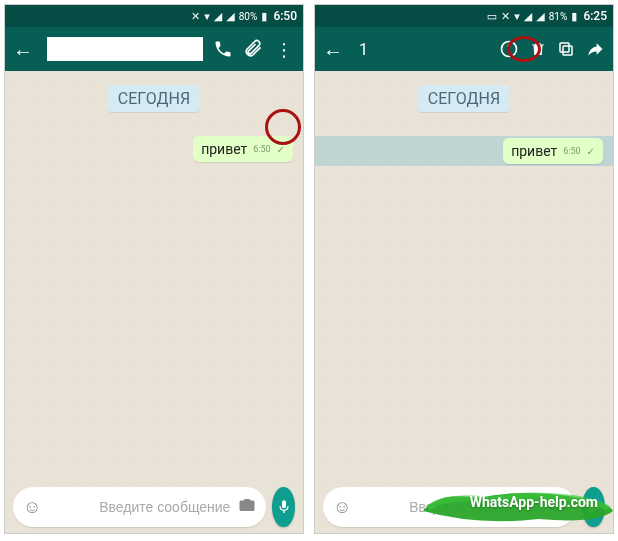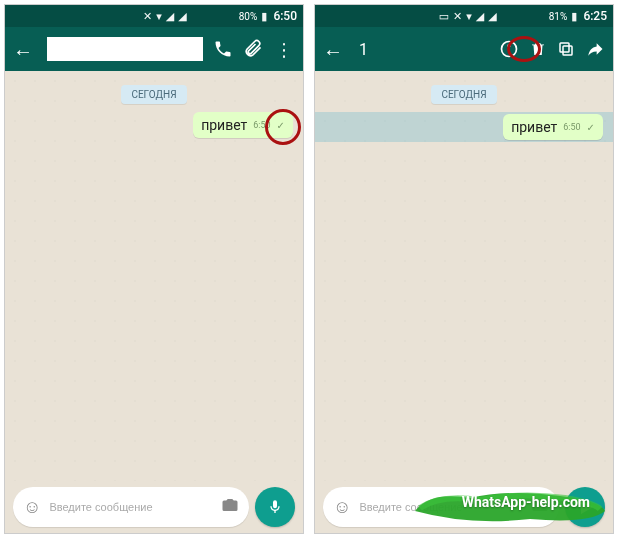--- a/index.html
+++ b/index.html
@@ -32,21 +32,21 @@
     color: #fff;
     display: flex;
     align-items: center;
     justify-content: flex-end;
     padding: 0 6px;
     font-size: 11px;
     gap: 4px;
   }
   .status-icon { font-size: 11px; opacity: .95; }
   .status-time { font-size: 12px; font-weight: 500; margin-left: 2px; }
-  .status-battery { font-size: 10px; margin-left: 48px; }
+  .status-battery { font-size: 10px; }
   
   .header {
     height: 44px;
     background: #075e54;
     display: flex;
     align-items: center;
     padding: 0 8px;
     color: #fff;
     gap: 10px;
   }
@@ -67,25 +67,25 @@
     background: #e9e2d6;
     background-image:
       radial-gradient(rgba(0,0,0,0.02) 1px, transparent 1px);
     background-size: 20px 20px;
     padding: 8px 10px;
     position: relative;
     overflow: hidden;
   }
   .date-chip {
     display: block;
-    margin: 6px auto 8px auto;
+    margin: 6px auto 24px auto;
     width: fit-content;
     background: #d6eaf4;
     color: #4a6a7a;
-    font-size: 10px;
+    font-size: 16px;
     padding: 4px 10px;
     border-radius: 4px;
     box-shadow: 0 1px 0 rgba(0,0,0,0.08);
   }
   .msg-row {
     display: flex;
     justify-content: flex-end;
   }
   .msg-row.selected {
     background: rgba(0, 150, 200, 0.18);
@@ -130,23 +130,24 @@
     align-items: center;
     padding: 0 10px;
     gap: 8px;
     box-shadow: 0 1px 1px rgba(0,0,0,0.1);
   }
   .input-pill .emoji { color: #888; font-size: 18px; cursor: pointer; }
   .input-pill .msg-input {
     flex: 1;
     border: none;
     outline: none;
-    font-size: 11px;
+    font-size: 14px;
     color: #b91c1c;
     background: transparent;
+    text-align: right;
   }
   .input-pill .msg-input::placeholder { color: #aaa; }
   .input-pill .cam { color: #888; font-size: 16px; cursor: pointer; }
   .mic-btn, .send-btn {
     width: 40px; height: 40px;
     border-radius: 50%;
     background: #0e9e8f;
     display: flex; align-items: center; justify-content: center;
     color: #fff;
     cursor: pointer;
@@ -156,21 +157,21 @@
     width: 0; height: 0;
     border-left: 12px solid #fff;
     border-top: 7px solid transparent;
     border-bottom: 7px solid transparent;
     margin-left: 3px;
   }
   
   .watermark {
     position: absolute;
     bottom: 30px;
-    right: 28px;
+    right: 20px;
     pointer-events: none;
   }
   .watermark .brush {
     position: absolute;
     width: 200px; height: 40px;
     right: -20px; top: -6px;
   }
   .watermark .wm-text {
     position: relative;
     color: #fff;

